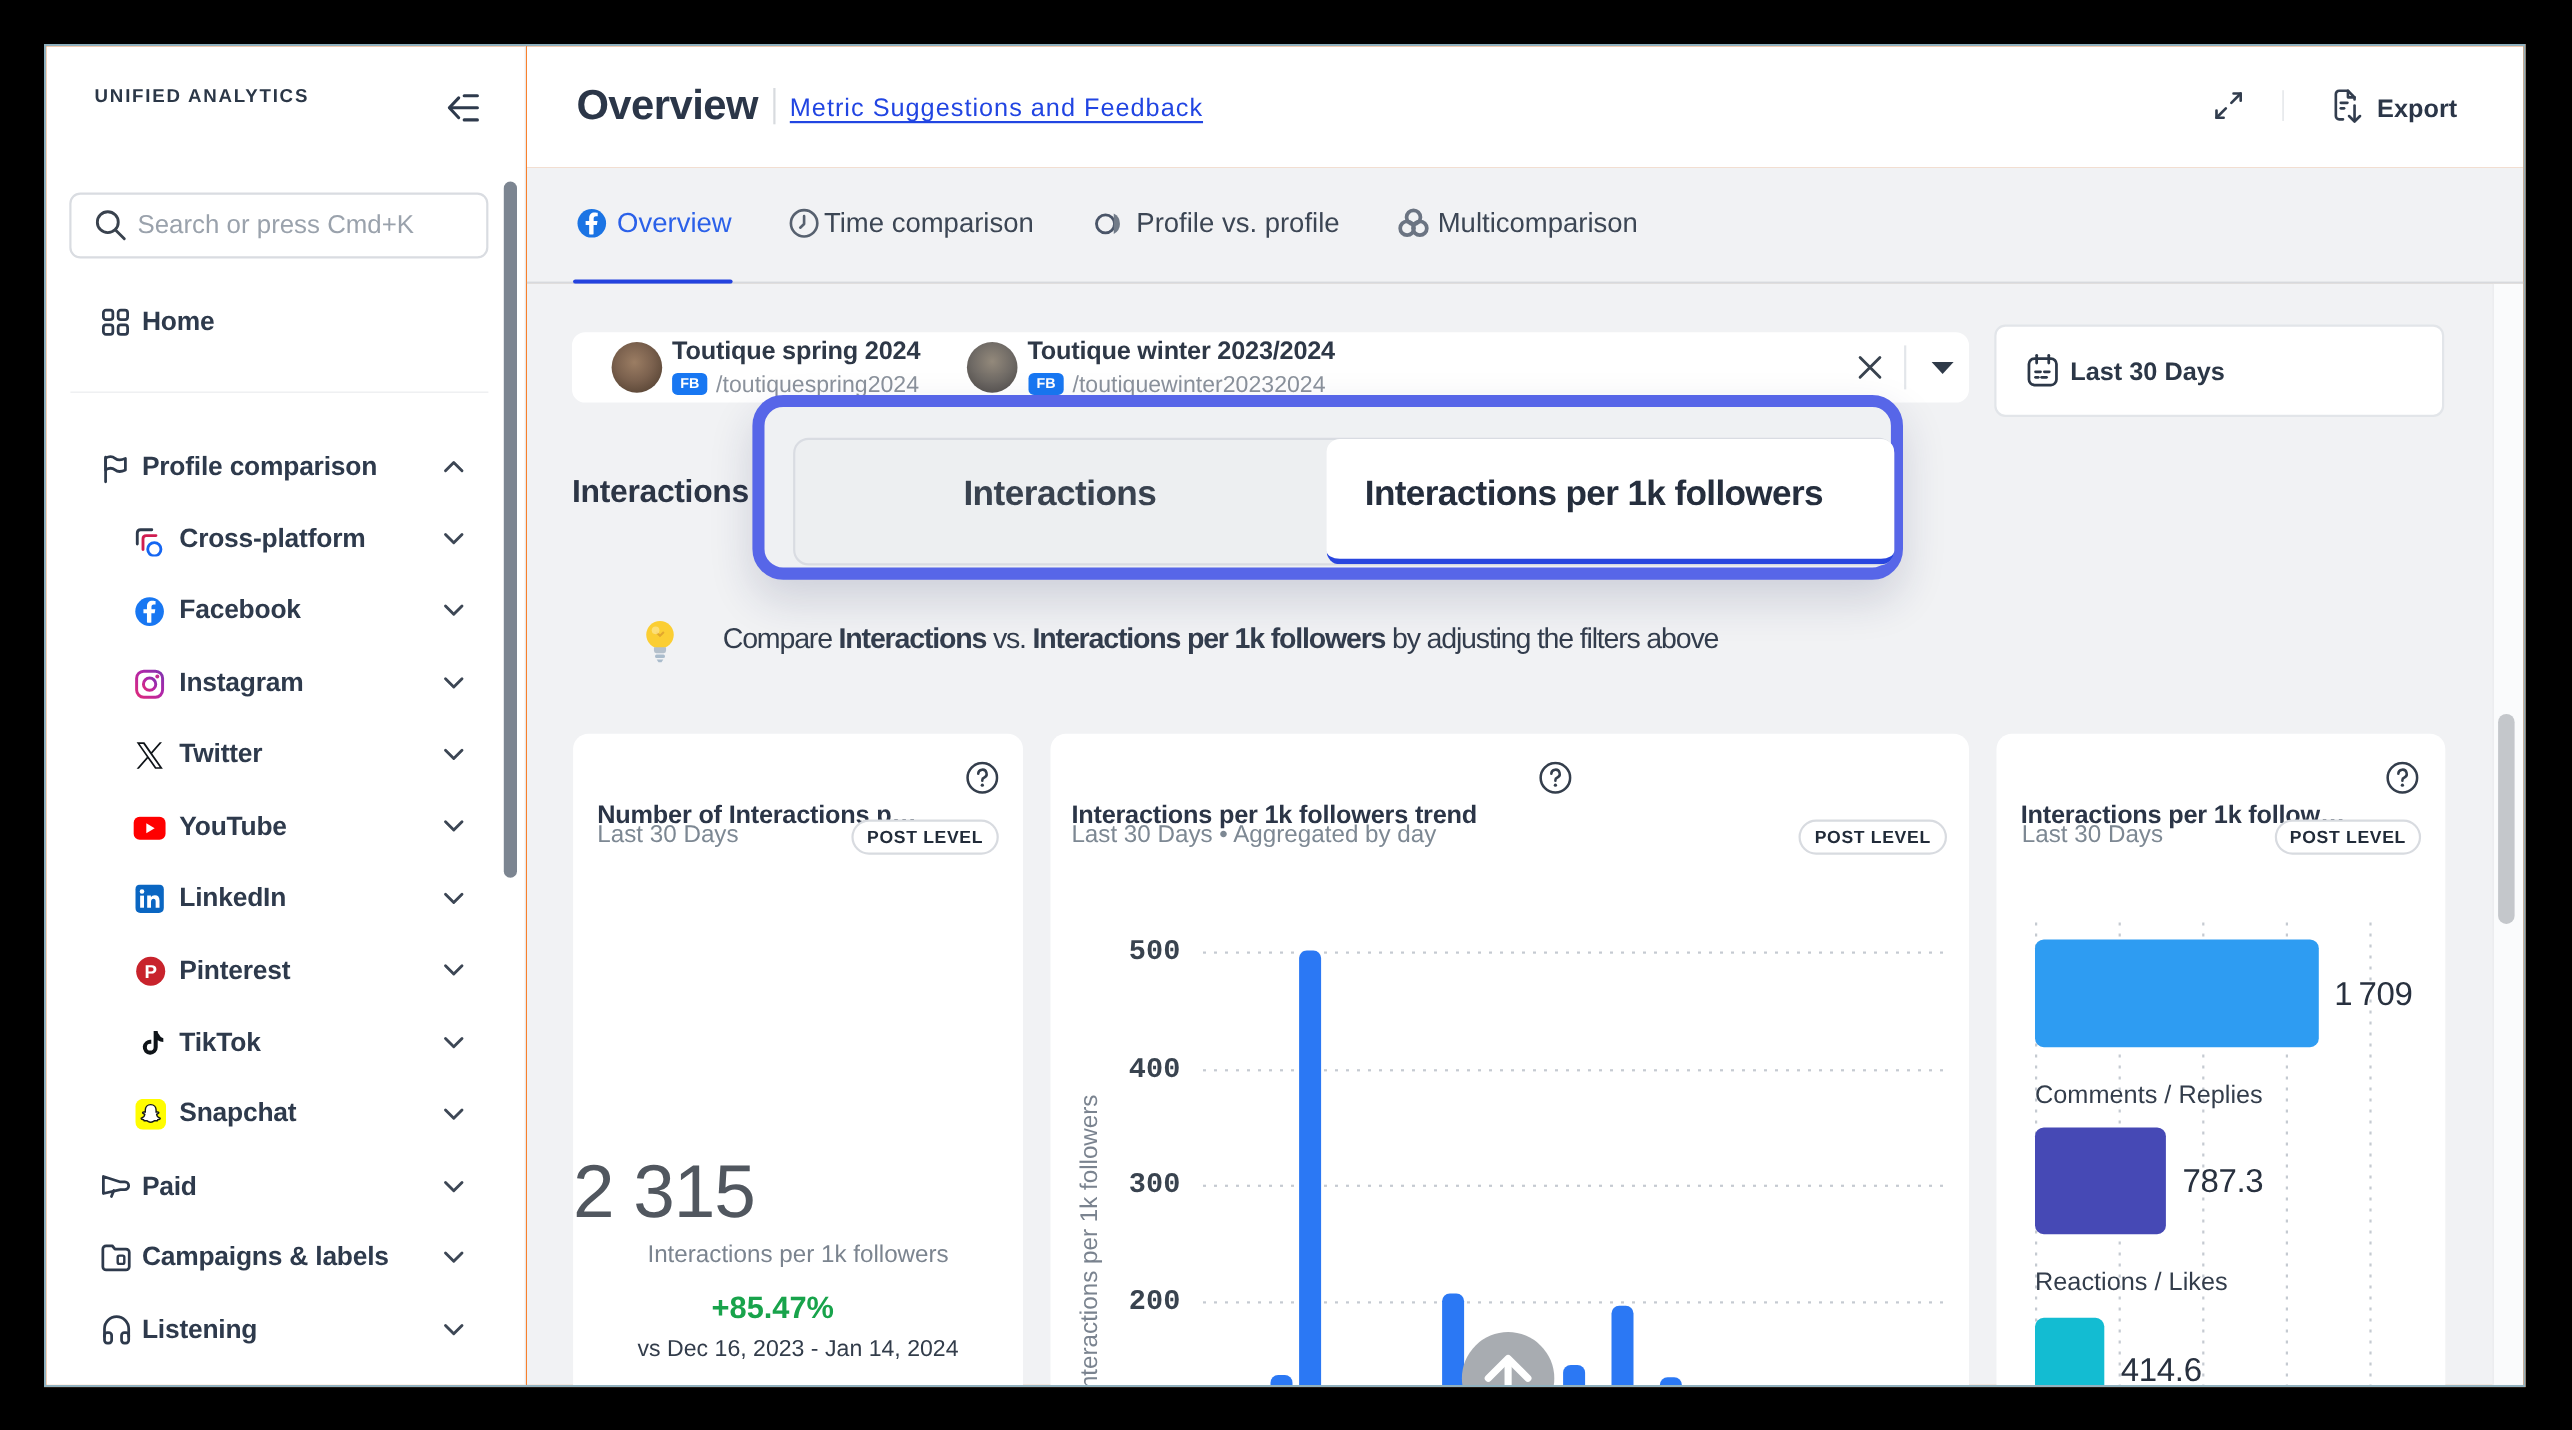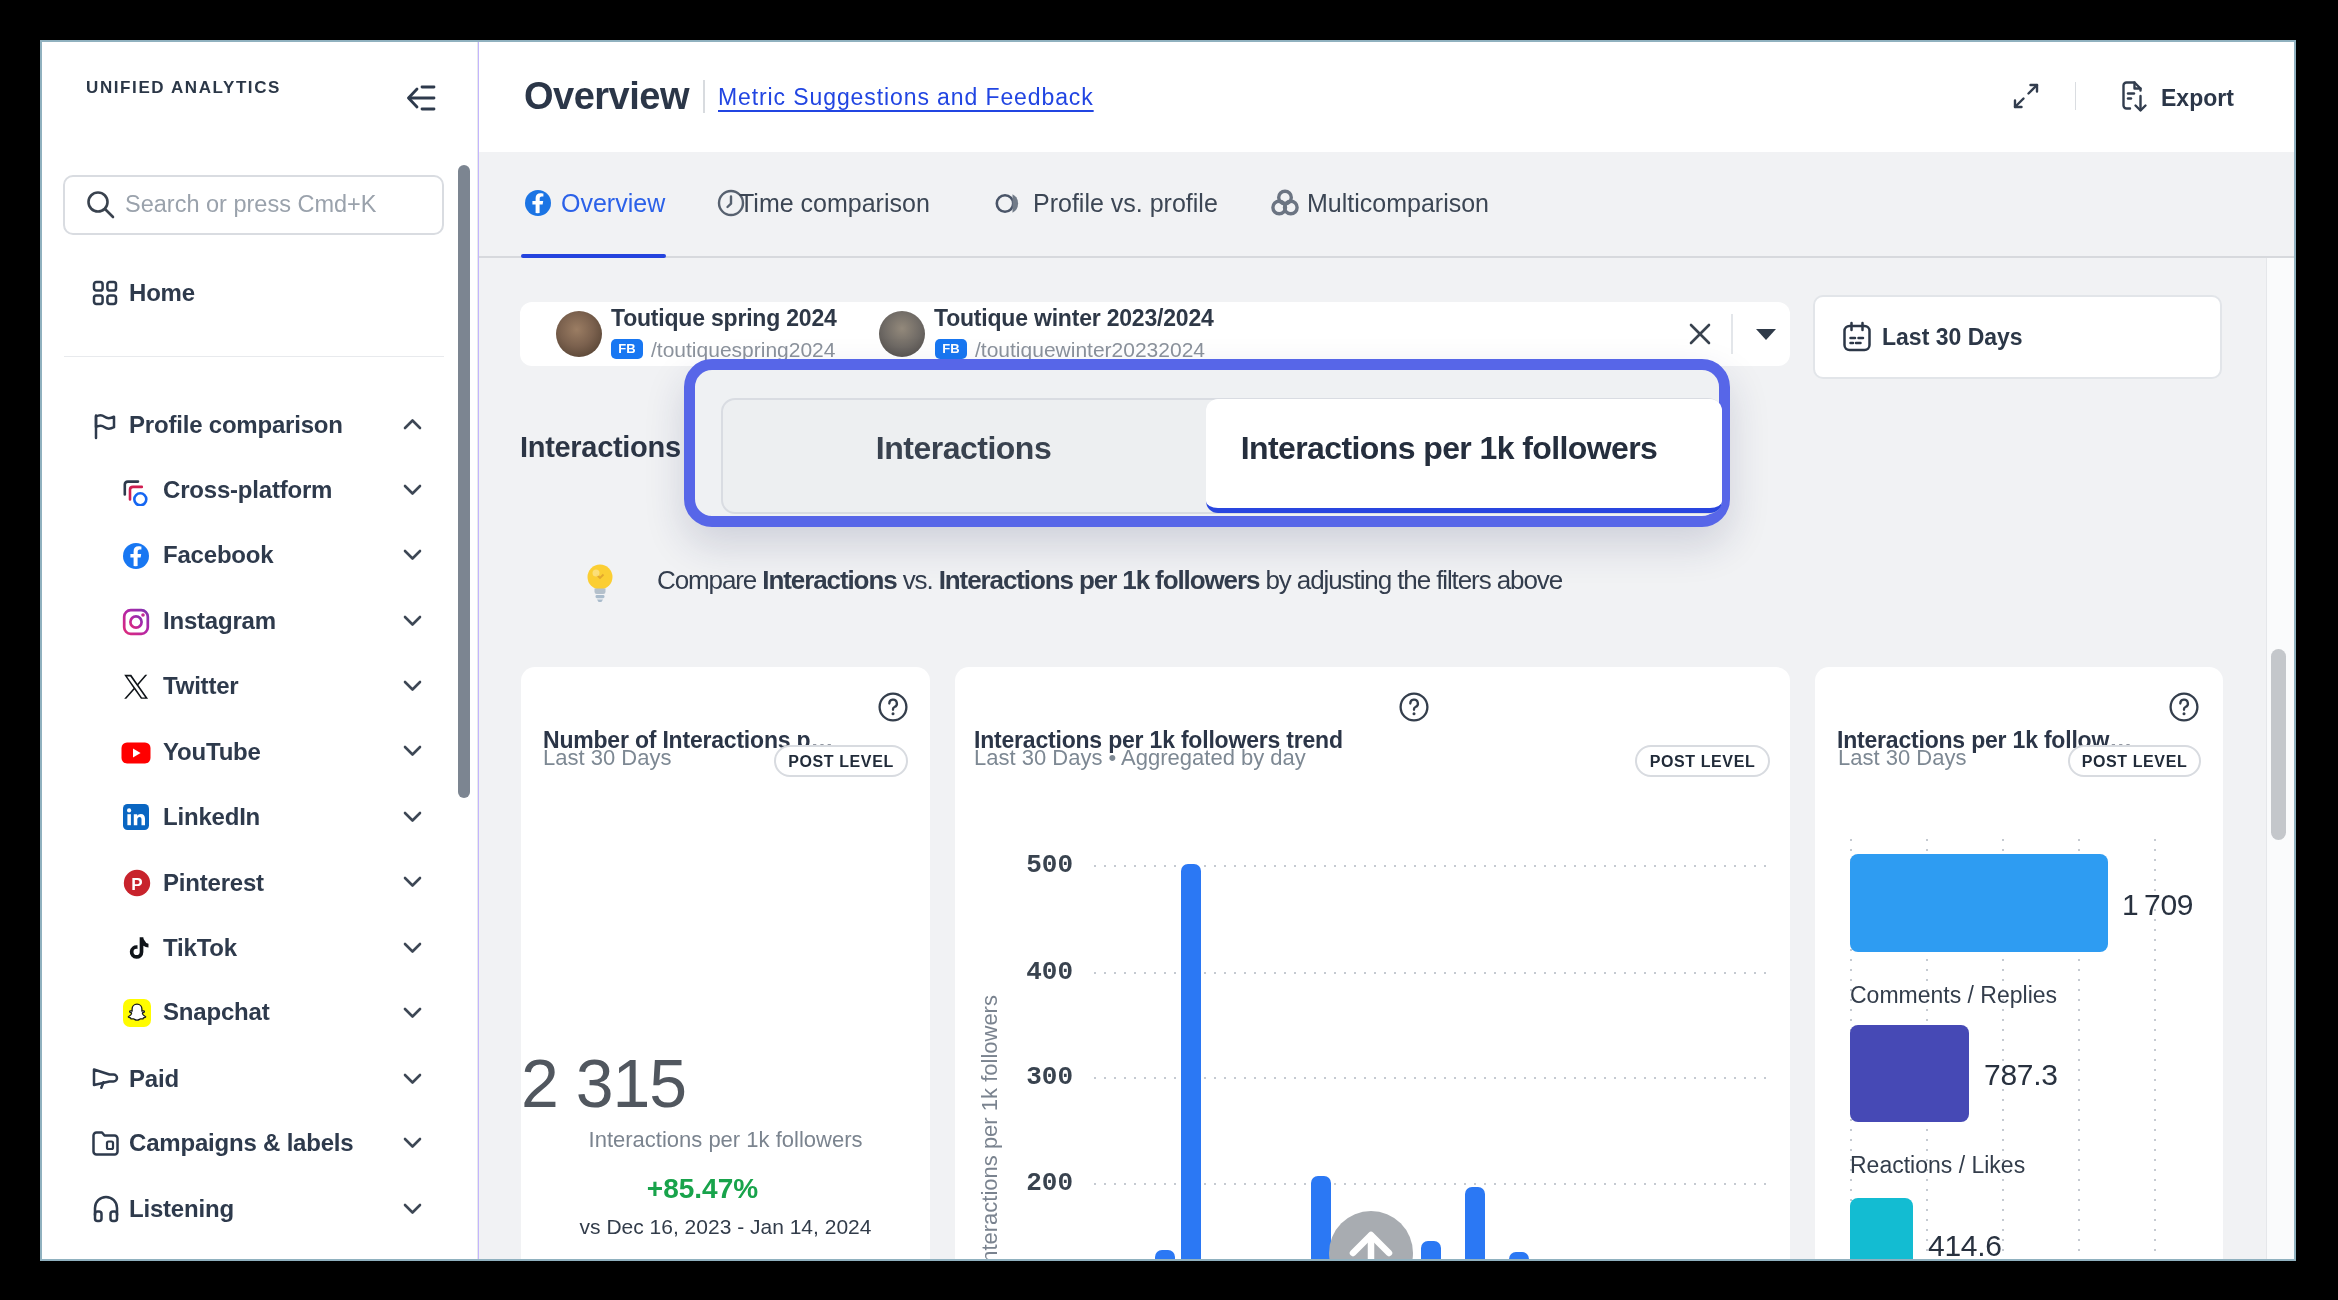--- a/index.html
+++ b/index.html
@@ -1,18 +1,18 @@
 <!DOCTYPE html>
 <html><head>
 <meta charset="utf-8">
 <style>
   * { margin:0; padding:0; box-sizing:border-box; }
   html,body { width:2338px; height:1300px; background:#000; font-family:"Liberation Sans",sans-serif; overflow:hidden; }
   .abs { position:absolute; }
-  #win { position:absolute; left:40px; top:40px; width:2256px; height:1221px; background:#c4b5fd; border:2px solid #90b1bf; overflow:hidden; }
+  #win { position:absolute; left:40px; top:40px; width:2256px; height:1221px; background:#f97316; border:2px solid #90b1bf; overflow:hidden; }
   
   #sidebar { position:absolute; left:0; top:0; width:436px; height:1217px; background:#fff; border-right:1px solid #e7e9ec; }
   .sbrand { position:absolute; left:44px; top:36px; font-size:17px; font-weight:bold; letter-spacing:1.6px; color:#2b3747; }
   .searchbox { position:absolute; left:21px; top:133px; width:381px; height:60px; border:2px solid #d9dce1; border-radius:10px; background:#fff; }
   .sph { position:absolute; left:83px; top:149px; font-size:23.5px; color:#9aa2ac; }
   .mitem { position:absolute; font-size:24px; font-weight:bold; letter-spacing:-0.2px; color:#2e3a4c; }
   .sdiv { position:absolute; left:22px; top:314px; width:380px; height:1px; background:#e8eaed; }
   .sthumb { position:absolute; left:416px; top:123px; width:12px; height:633px; background:#7c8591; border-radius:6px; }
   
   #header { position:absolute; left:437px; top:0; width:1815px; height:110px; background:#fff; }
@@ -196,21 +196,21 @@
 <svg class="abs" style="left:45px;top:37px" width="28" height="28" viewBox="0 0 28 28">
         <circle cx="14" cy="14" r="13" fill="#1b74e4"></circle>
         <path d="M18.6 15.5 l.6-3.6 h-3.5 v-2.4 c0-1 .5-2 2.1-2 h1.6 V4.4 c0 0-1.5-.25-2.9-.25-3 0-4.9 1.8-4.9 5 v2.75 H8.4 v3.6 h3.2 V24 a13 13 0 0 0 4 0 v-8.5 z" fill="#fff"></path>
       </svg>
 <div class="abs" style="left:82px;top:37px;font-size:25px;color:#2b61e9">Overview</div>
 <div class="abs" style="left:42px;top:102px;width:145px;height:4px;background:#2443de;border-radius:2px"></div>
 <svg class="abs" style="left:238px;top:37px" width="28" height="28" viewBox="0 0 28 28" fill="none" stroke="#57616f" stroke-width="2.4" stroke-linecap="round" stroke-linejoin="round">
         <circle cx="14" cy="14" r="12"></circle>
         <path d="M14 7.5 V14.7 L10.5 18"></path>
       </svg>
-<div class="abs" style="left:260px;top:37px;font-size:25px;color:#3c4654">Time comparison</div>
+<div class="abs" style="left:270px;top:37px;font-size:25px;color:#3c4654">Time comparison</div>
 <svg class="abs" style="left:516px;top:38px" width="30" height="27" viewBox="0 0 30 27" fill="none">
         <circle cx="10" cy="13.5" r="8.2" stroke="#4a5568" stroke-width="2.6"></circle>
         <path d="M17.5 4.2 a10.5 10.5 0 0 1 0 18.6 z" fill="#717b88"></path>
       </svg>
 <div class="abs" style="left:554px;top:37px;font-size:25px;color:#3c4654">Profile vs. profile</div>
 <svg class="abs" style="left:791px;top:36px" width="30" height="30" viewBox="0 0 30 30" fill="none" stroke="#6b7482" stroke-width="3.4">
         <circle cx="15" cy="9.5" r="6.3"></circle>
         <circle cx="9.2" cy="19.5" r="6.3"></circle>
         <circle cx="20.8" cy="19.5" r="6.3"></circle>
       </svg>

